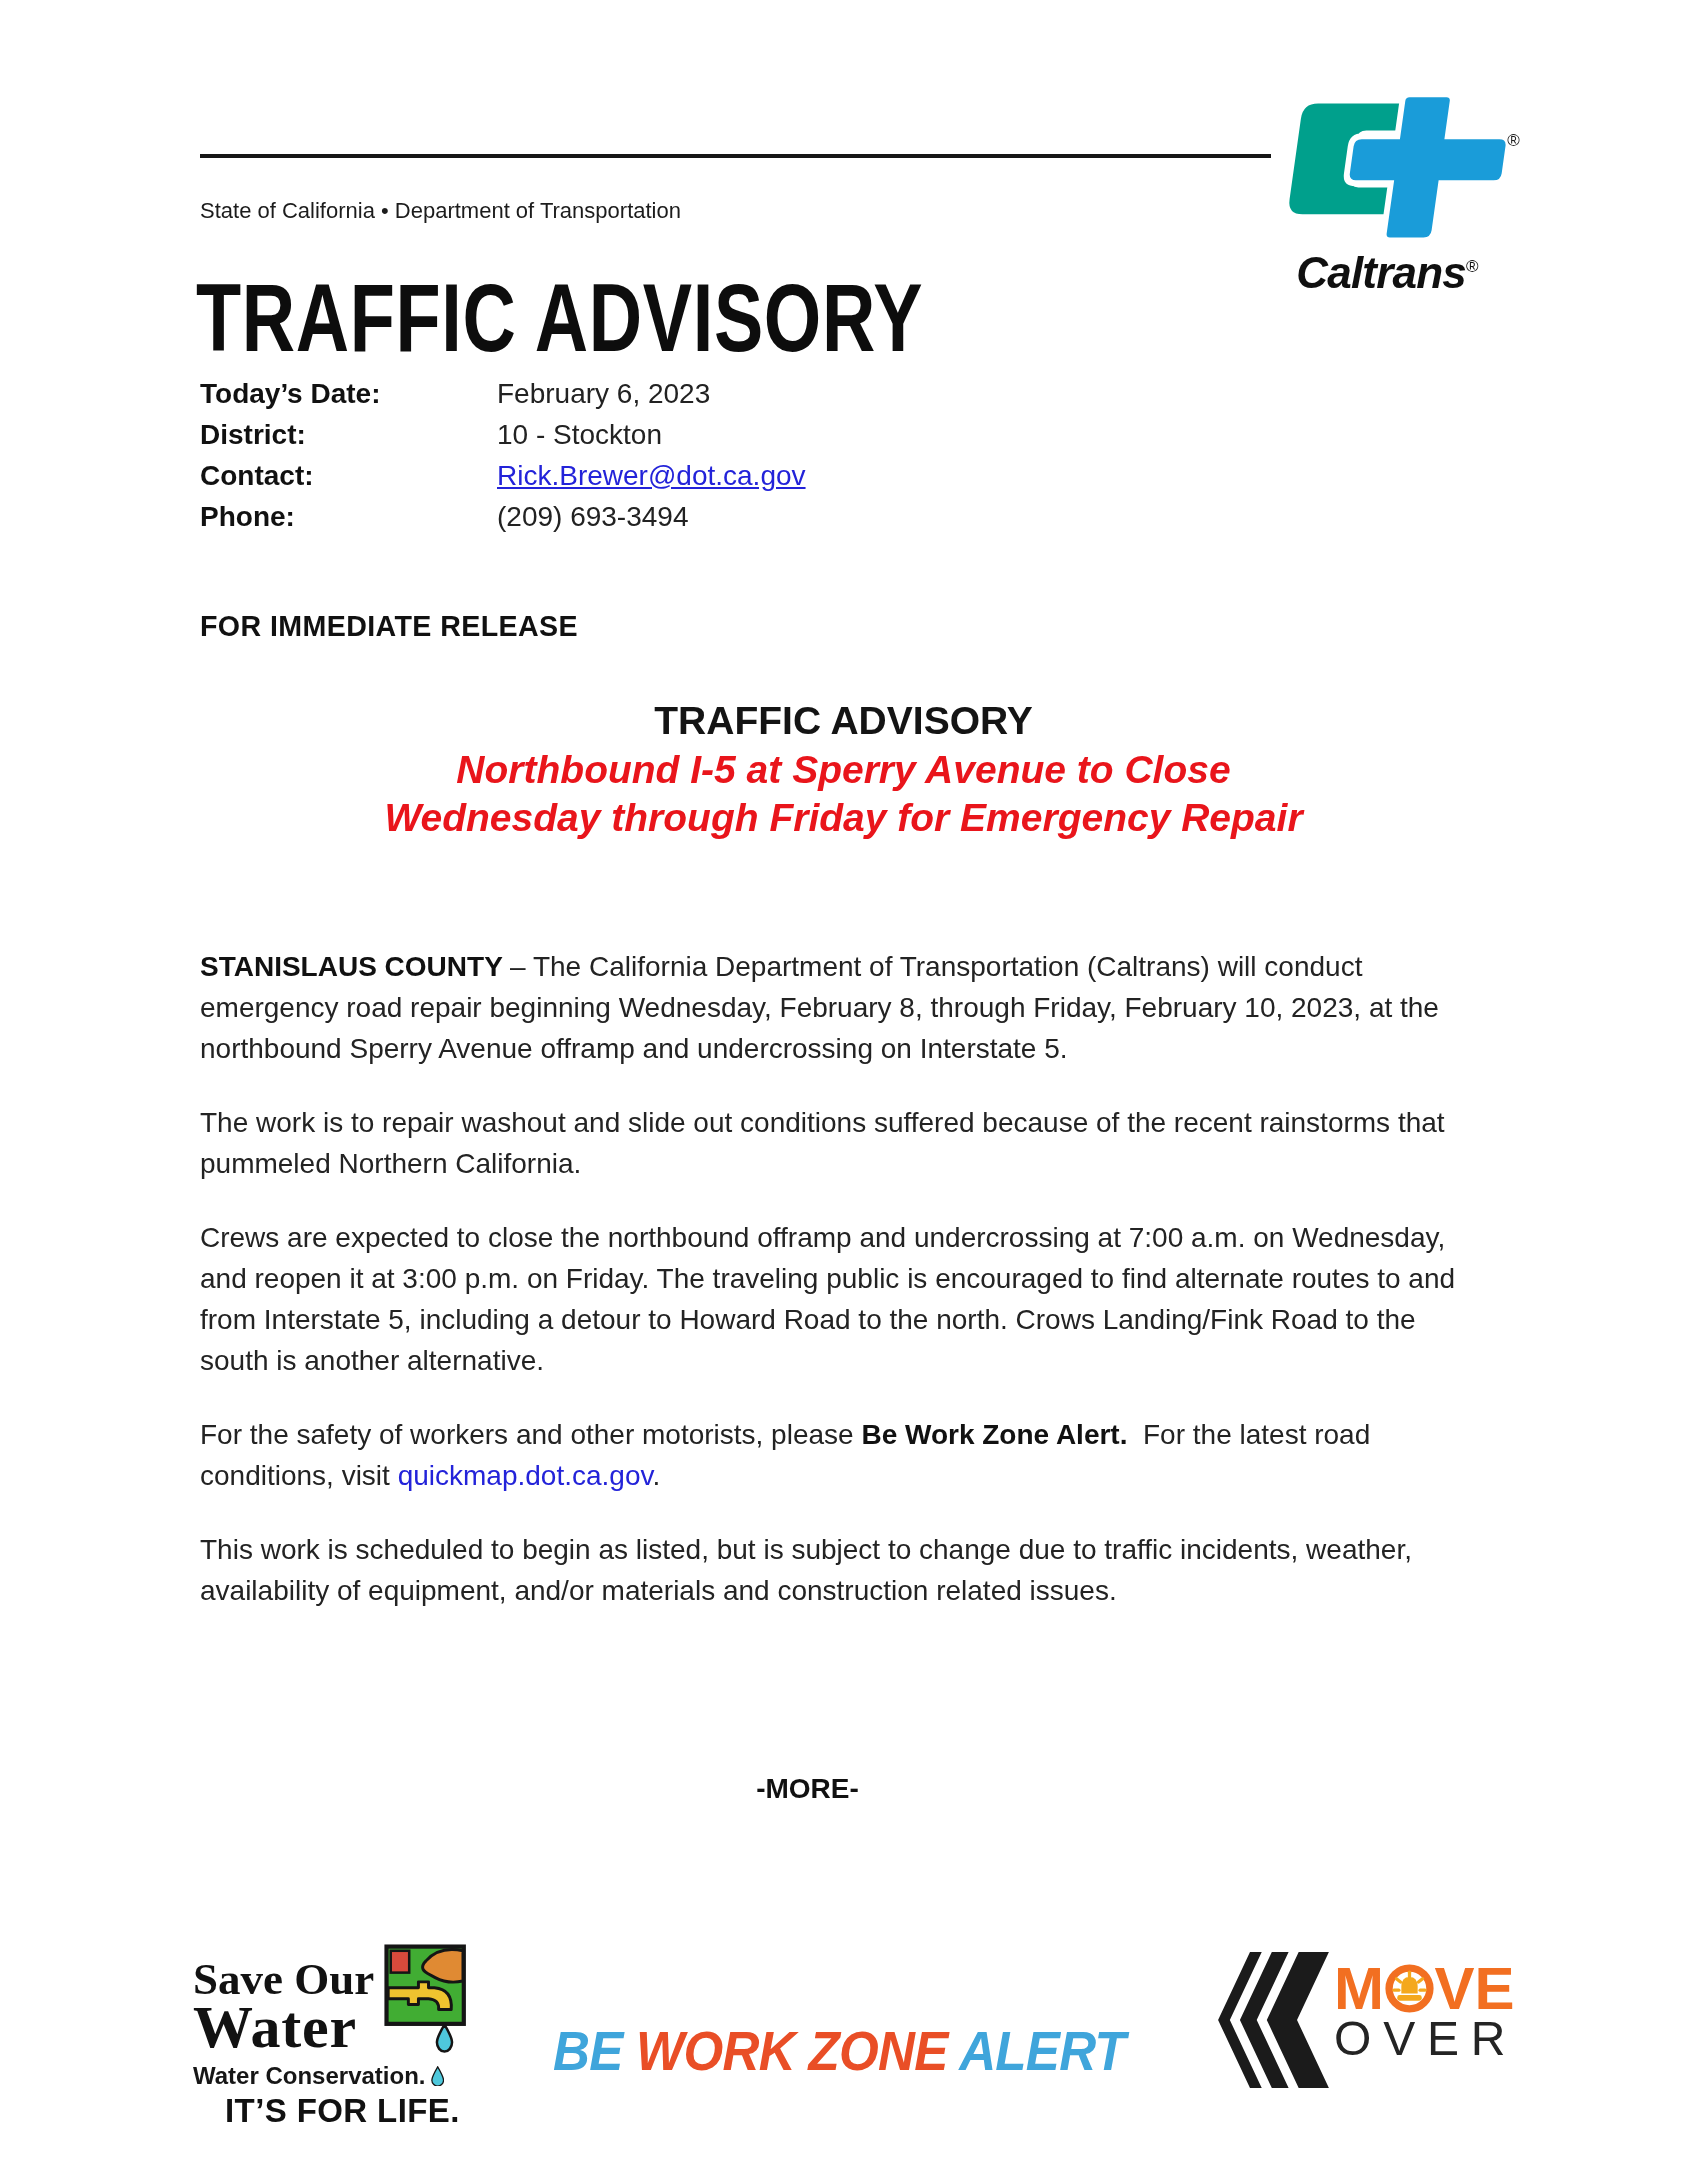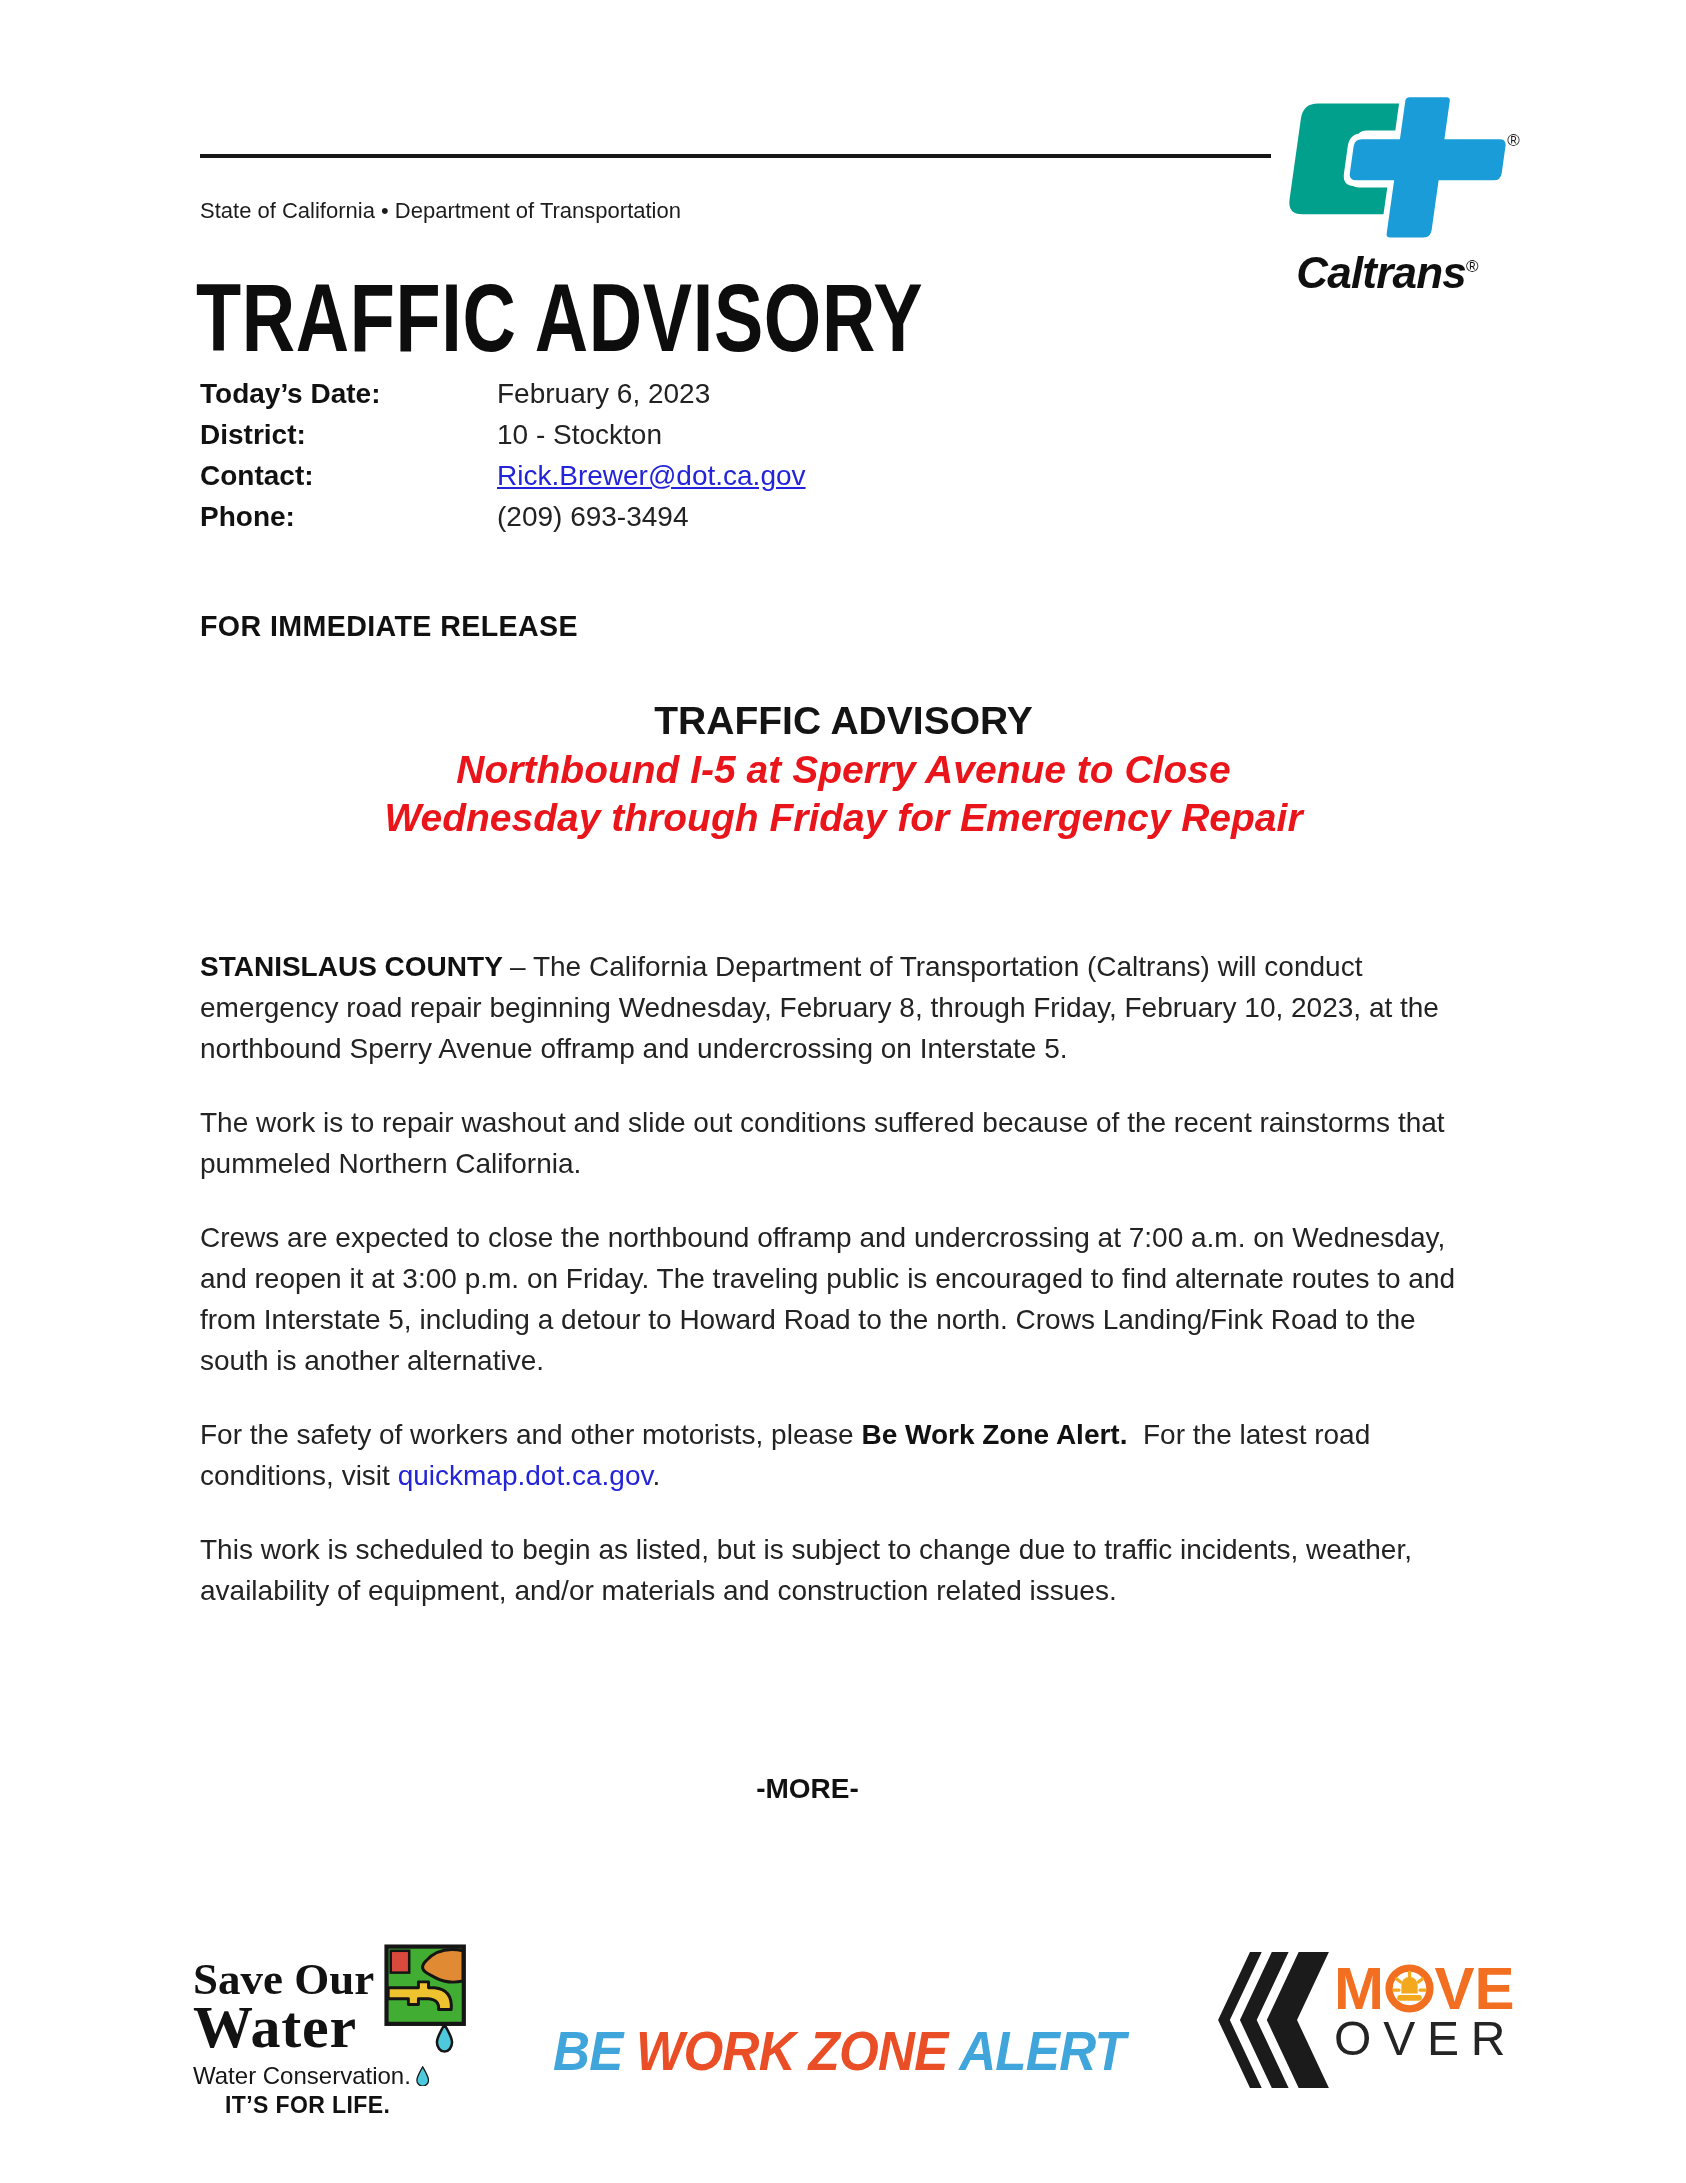--- a/index.html
+++ b/index.html
@@ -38,22 +38,22 @@
   .article .b{font-weight:700;color:#111;}
   .inline-link{color:#2323D9;text-decoration:none;}
   .more{position:absolute;left:0;top:1773px;width:1615px;text-align:center;font-size:28px;font-weight:700;color:#111;}
   
   .sow{position:absolute;left:193px;top:1941px;width:286px;}
   .sow-top{display:flex;align-items:flex-end;}
   .sow-words{font-family:"Liberation Serif",serif;font-weight:700;color:#121212;line-height:0.92;}
   .sow-l1{font-size:45px;white-space:nowrap;}
   .sow-l2{font-size:60px;letter-spacing:0.8px;}
   .sow-art{margin-left:10px;margin-top:3.4px;}
-  .sow-tag{margin-top:6.7px;font-size:24px;font-weight:400;color:#161616;white-space:nowrap;display:flex;align-items:center;gap:5px;}
-  .sow-tag2{margin-top:1.7px;margin-left:32px;font-size:23px;font-weight:800;color:#111;letter-spacing:0.4px;}
+  .sow-tag{margin-top:6.7px;font-size:24px;font-weight:700;color:#161616;white-space:nowrap;display:flex;align-items:center;gap:5px;}
+  .sow-tag2{margin-top:1.7px;margin-left:32px;font-size:33px;font-weight:800;color:#111;letter-spacing:0.4px;}
   .bwza{
     position:absolute;left:553px;top:2019px;font-size:55px;font-weight:900;font-style:italic;
     white-space:nowrap;letter-spacing:-0.8px;transform:scaleX(0.93);transform-origin:left top;
   }
   .bwza .blue{color:#3FA5DB;} .bwza .red{color:#E94E26;}
   .moveover{position:absolute;left:1218px;top:1952px;display:flex;align-items:flex-start;}
   .mo-text{margin-left:5px;margin-top:6.7px;}
   .mo-move{display:flex;align-items:center;gap:0.8px;font-size:60px;font-weight:900;color:#F26F21;line-height:1;}
   .mo-over{margin-top:-3.4px;font-size:48px;font-weight:400;letter-spacing:11.8px;color:#242424;line-height:1;}
 </style>

